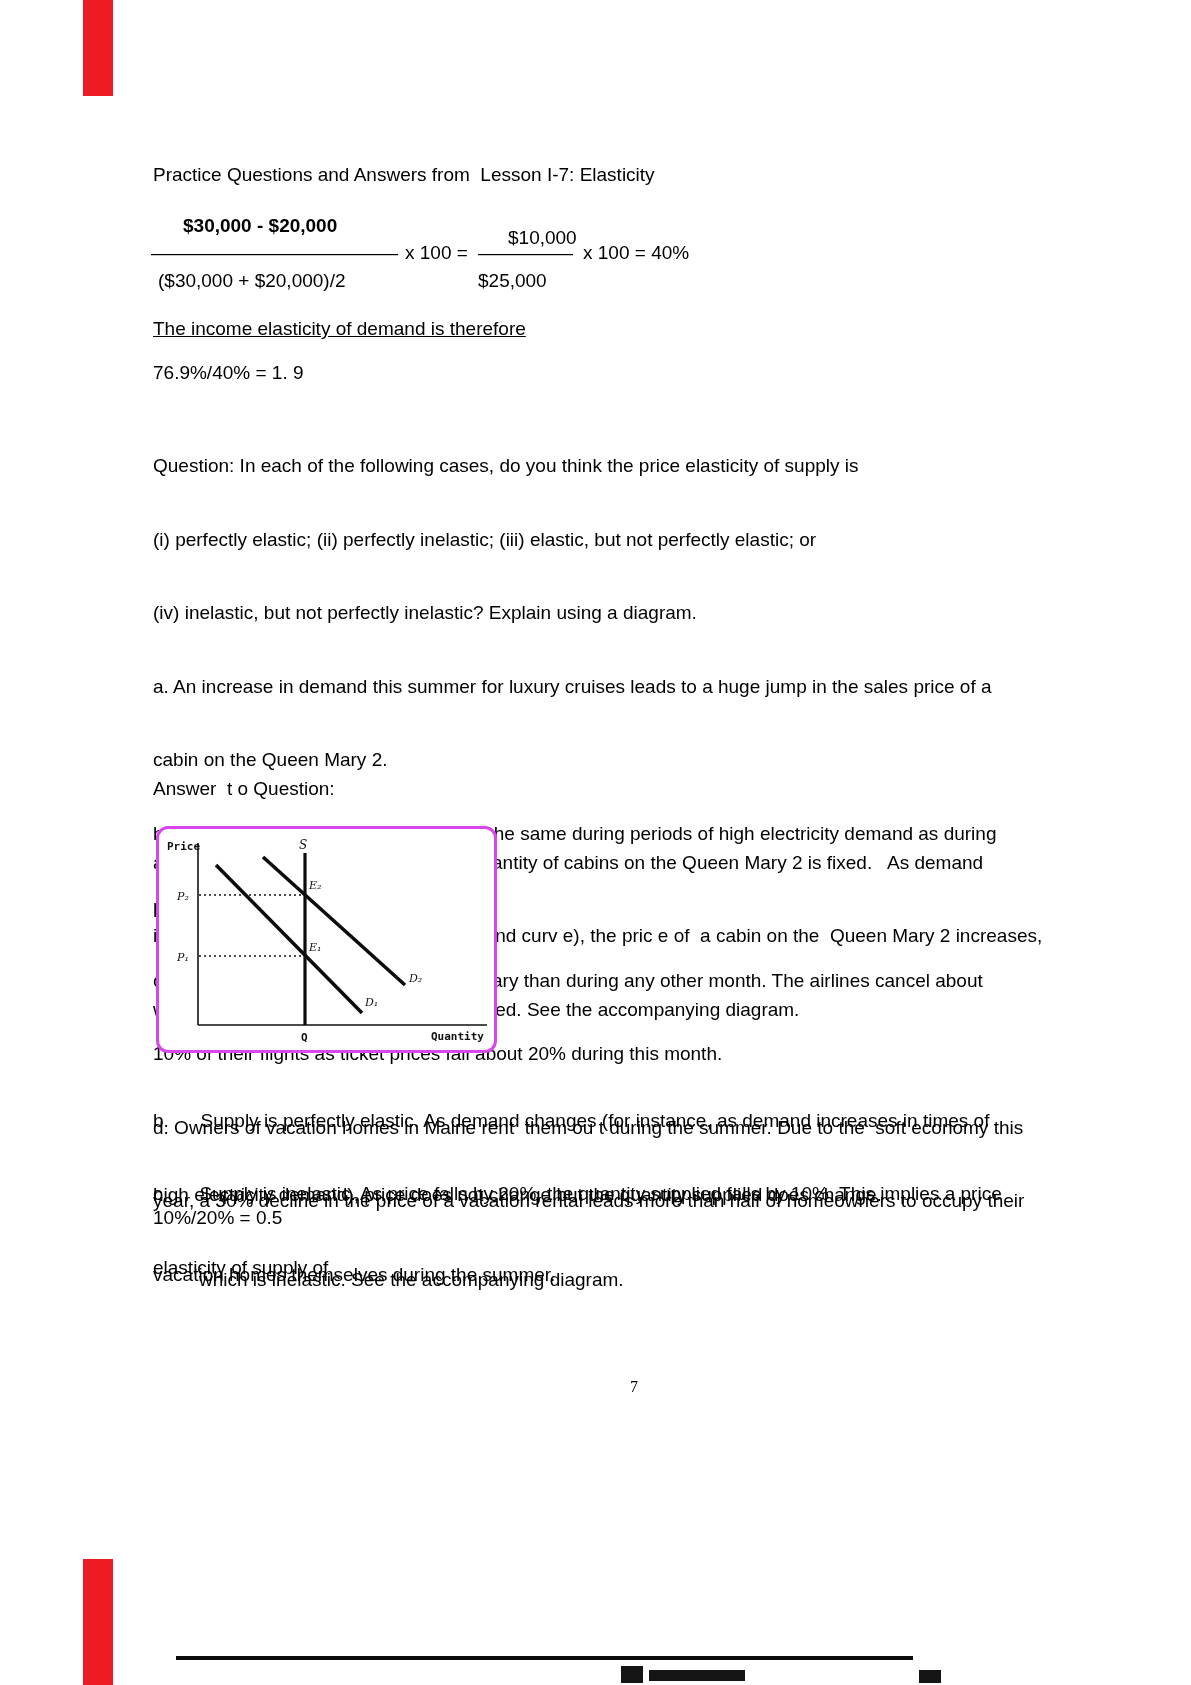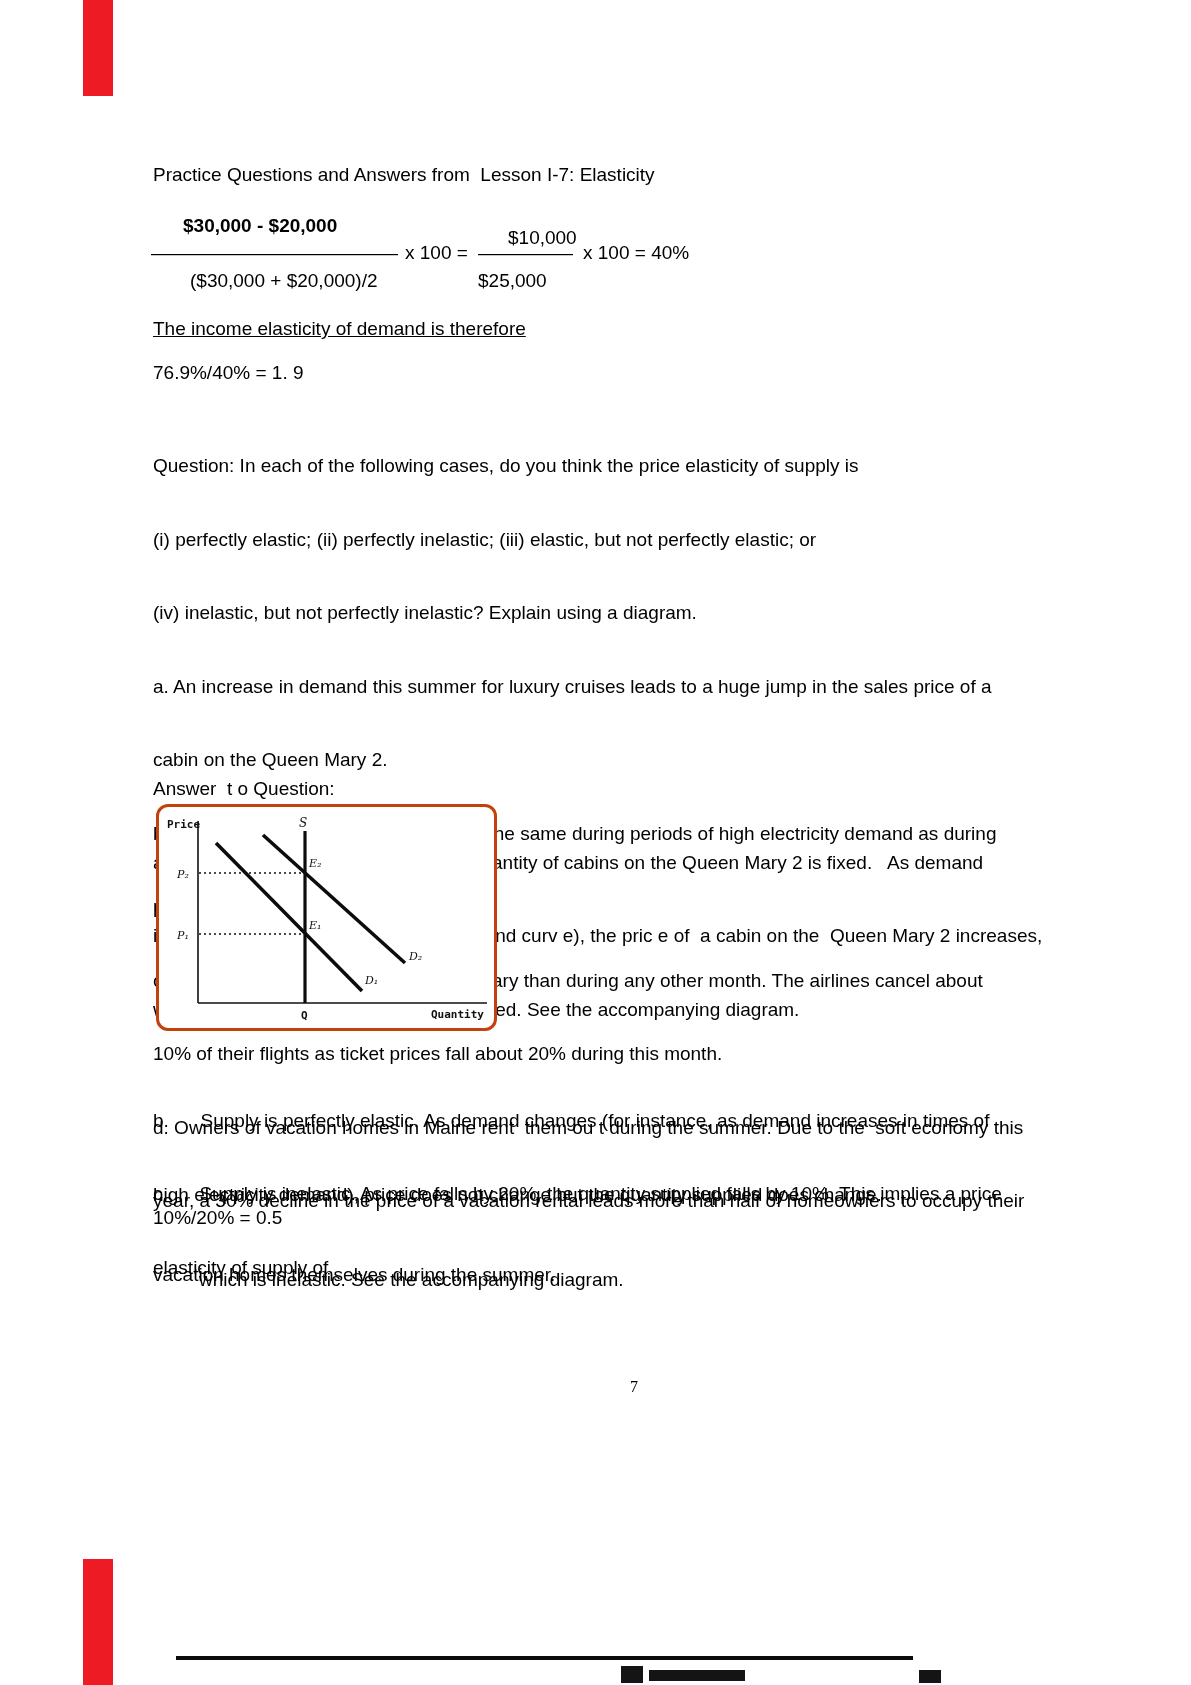--- a/index.html
+++ b/index.html
@@ -16,22 +16,22 @@
   .red.bl { left:0; top:1559px; width:30px; height:126px; }
   .red.br { left:1162px; top:1559px; width:29px; height:126px; }
 
   .txt { position:absolute; font-size:19px; line-height:24.5px; white-space:pre; }
   .block { position:absolute; font-size:19px; line-height:24.5px; white-space:pre; }
 
   .formula { position:absolute; left:0; top:0; width:1191px; height:0; }
   .formula .tok { position:absolute; font-size:19px; line-height:24px; white-space:pre; }
 
   .fig {
-    position:absolute; left:73px; top:804px; width:341px; height:227px;
-    border:3px solid #c2410c; border-radius:12px; background:#fff;
+    position:absolute; left:73px; top:826px; width:341px; height:227px;
+    border:3px solid #d946ef; border-radius:12px; background:#fff;
   }
   .fig svg { display:block; }
   .mono-lab { font-family:"DejaVu Sans Mono","Liberation Mono",monospace; font-weight:700; font-size:11px; fill:#111; }
   .ital-lab { font-family:"DejaVu Serif","Liberation Serif",serif; font-style:italic; font-size:11px; fill:#111; }
 
   .pnum { position:absolute; left:547px; top:1378px; font-family:"Liberation Serif","DejaVu Serif",serif; font-size:16px; }
 
   .npline { position:absolute; left:93px; top:1656px; width:737px; height:4px; background:#0b0b0b; }
   .frag { position:absolute; background:#141414; }
   .frag.f1 { left:538px; top:1666px; width:22px; height:17px; }
@@ -50,21 +50,21 @@
 
   <div class="txt" style="left:70px; top:163px;">Practice Questions and Answers from  Lesson I-7: Elasticity</div>
 
   <div class="formula">
     <span class="tok" style="left:100px; top:214px;font-weight:bold;">$30,000 - $20,000</span>
     <span class="tok" style="left:397px; top:226px;margin-left:28px;">$10,000</span>
     <span class="tok" style="left:68px;  top:241px;">—————————————</span>
     <span class="tok" style="left:322px; top:241px;">x 100 =</span>
     <span class="tok" style="left:395px; top:241px;">—————</span>
     <span class="tok" style="left:500px; top:241px;">x 100 = 40%</span>
-    <span class="tok" style="left:75px;  top:269px;margin-left:32px;">($30,000 + $20,000)/2</span>
+    <span class="tok" style="left:75px;  top:269px;">($30,000 + $20,000)/2</span>
     <span class="tok" style="left:395px; top:269px;">$25,000</span>
   </div>
 
   <div class="txt" style="left:70px; top:317px;text-decoration:underline;">The income elasticity of demand is therefore</div>
   <div class="txt" style="left:70px; top:361px;">76.9%/40% = 1. 9</div>
 
   <div class="block" style="left:70px; top:405px;">
     <div>Question: In each of the following cases, do you think the price elasticity of supply is</div>
     <div>(i) perfectly elastic; (ii) perfectly inelastic; (iii) elastic, but not perfectly elastic; or</div>
     <div>(iv) inelastic, but not perfectly inelastic? Explain using a diagram.</div>

